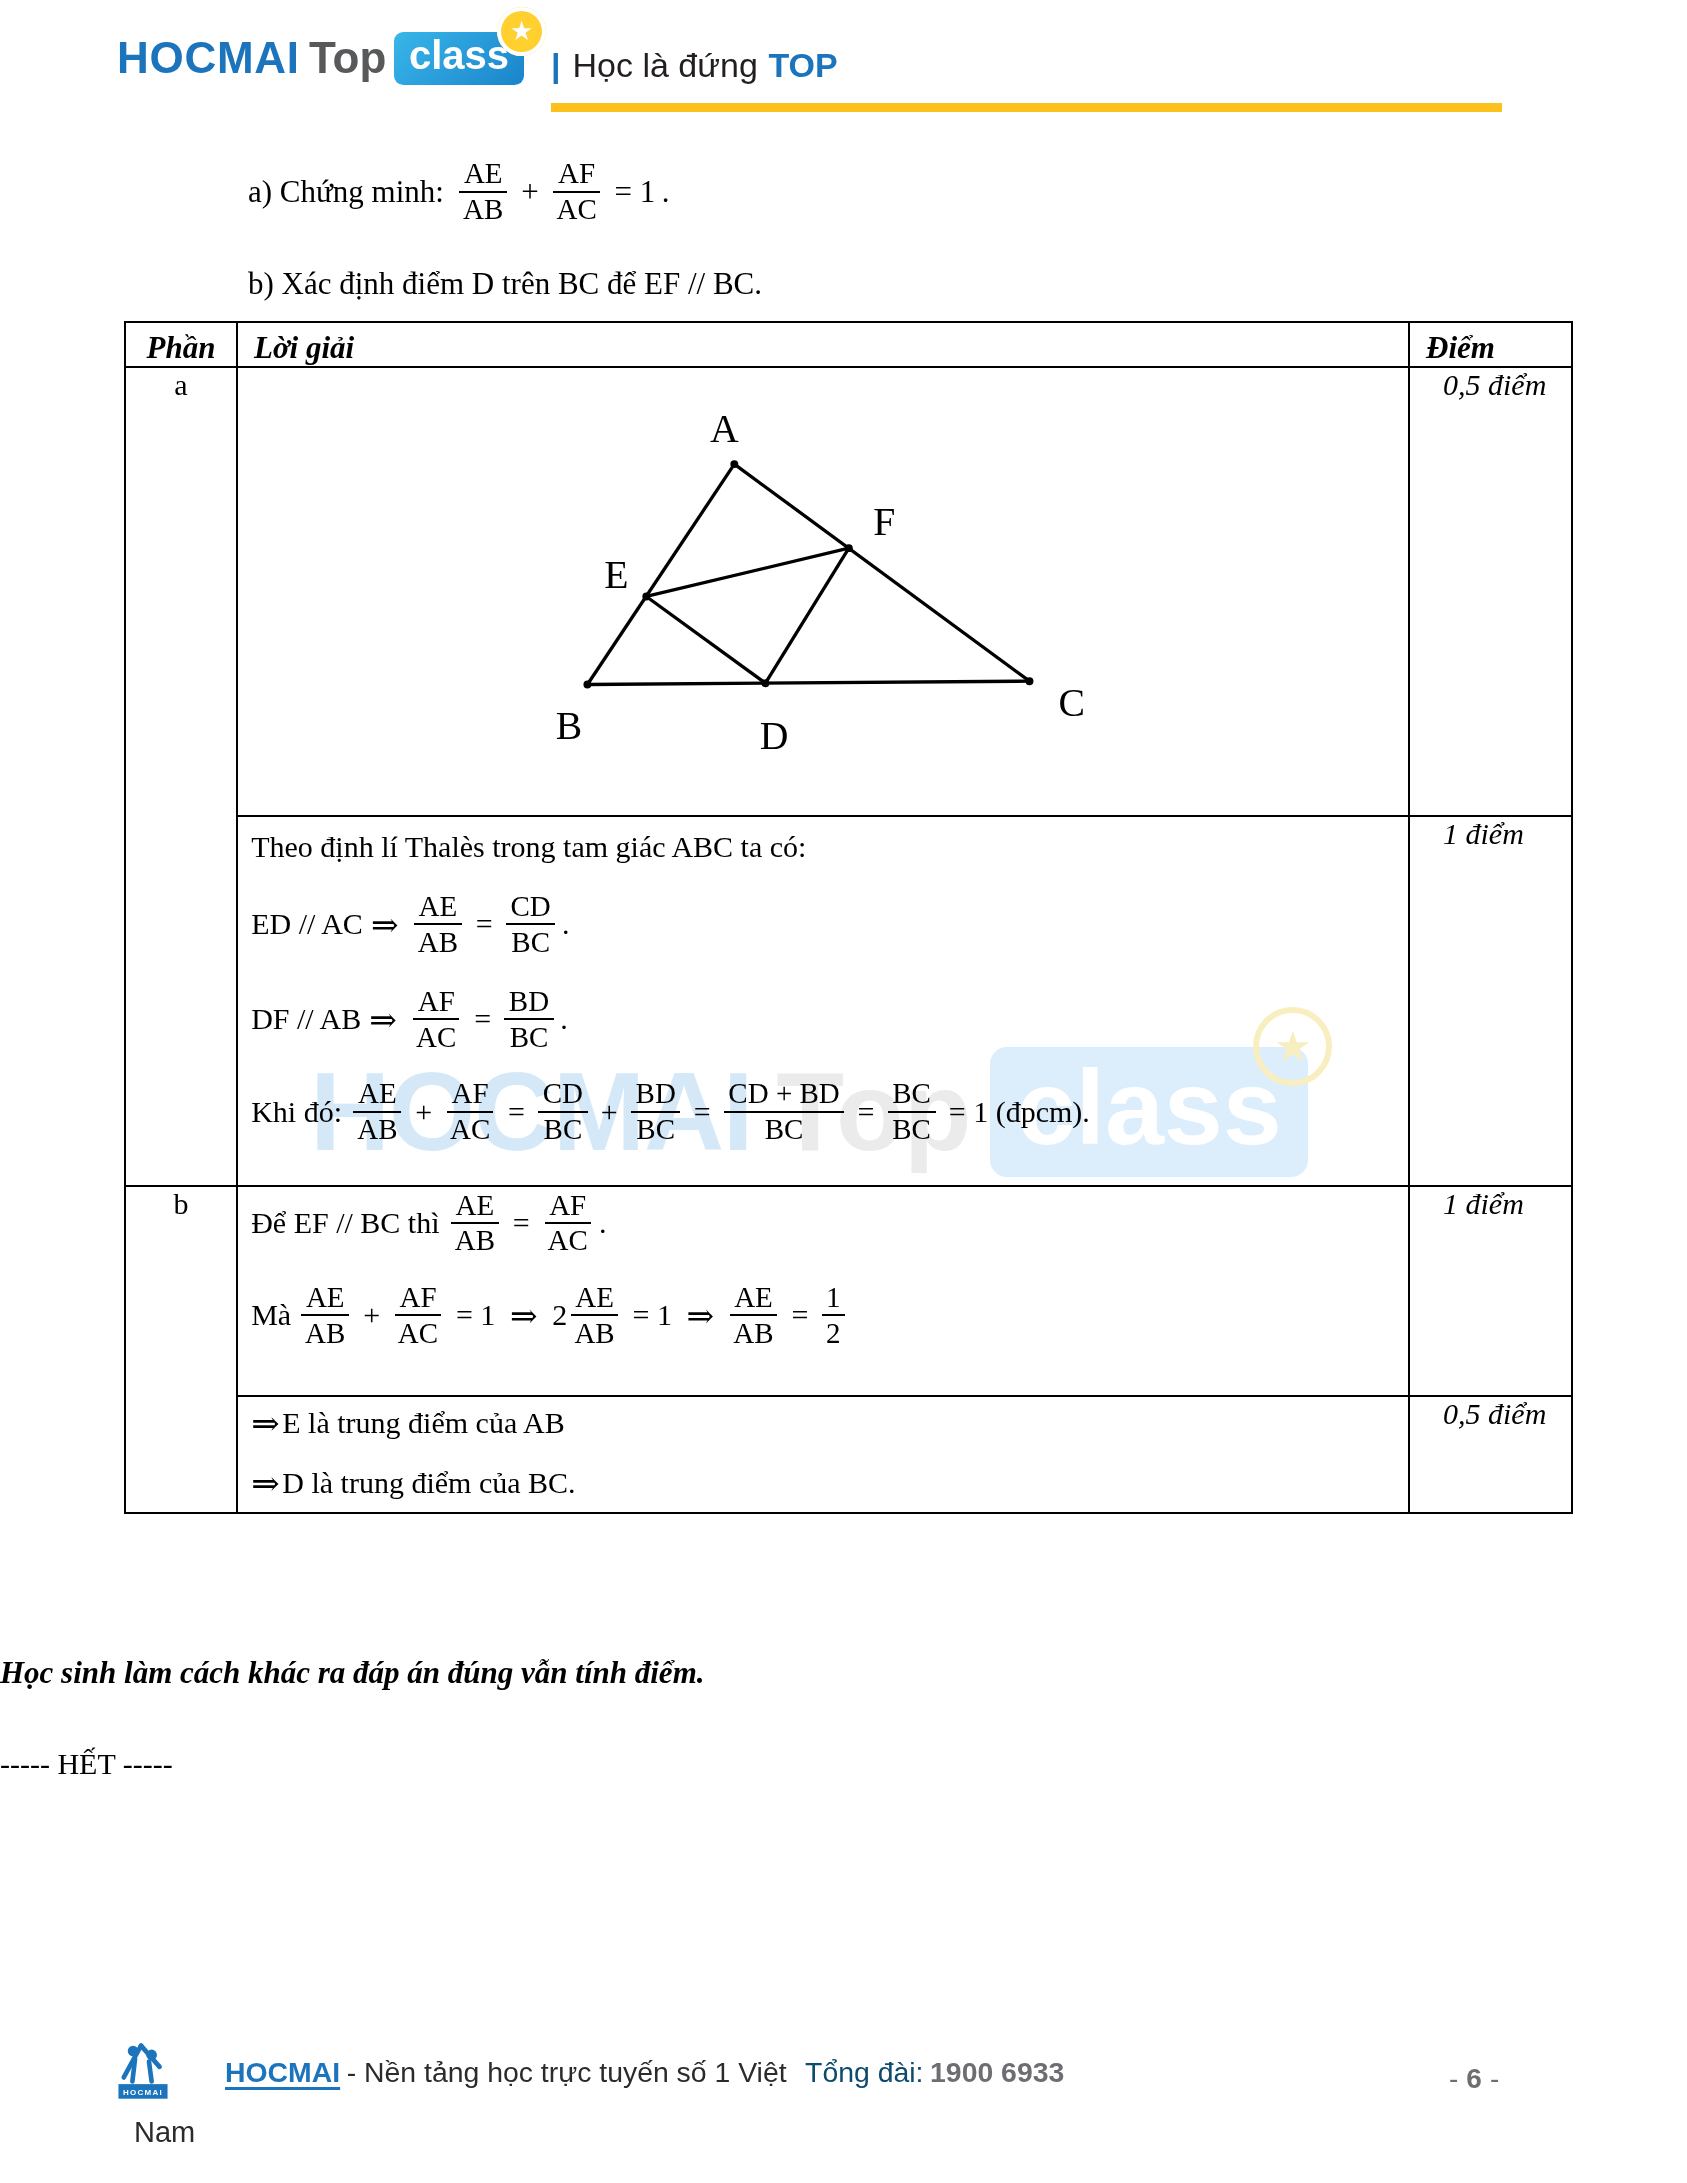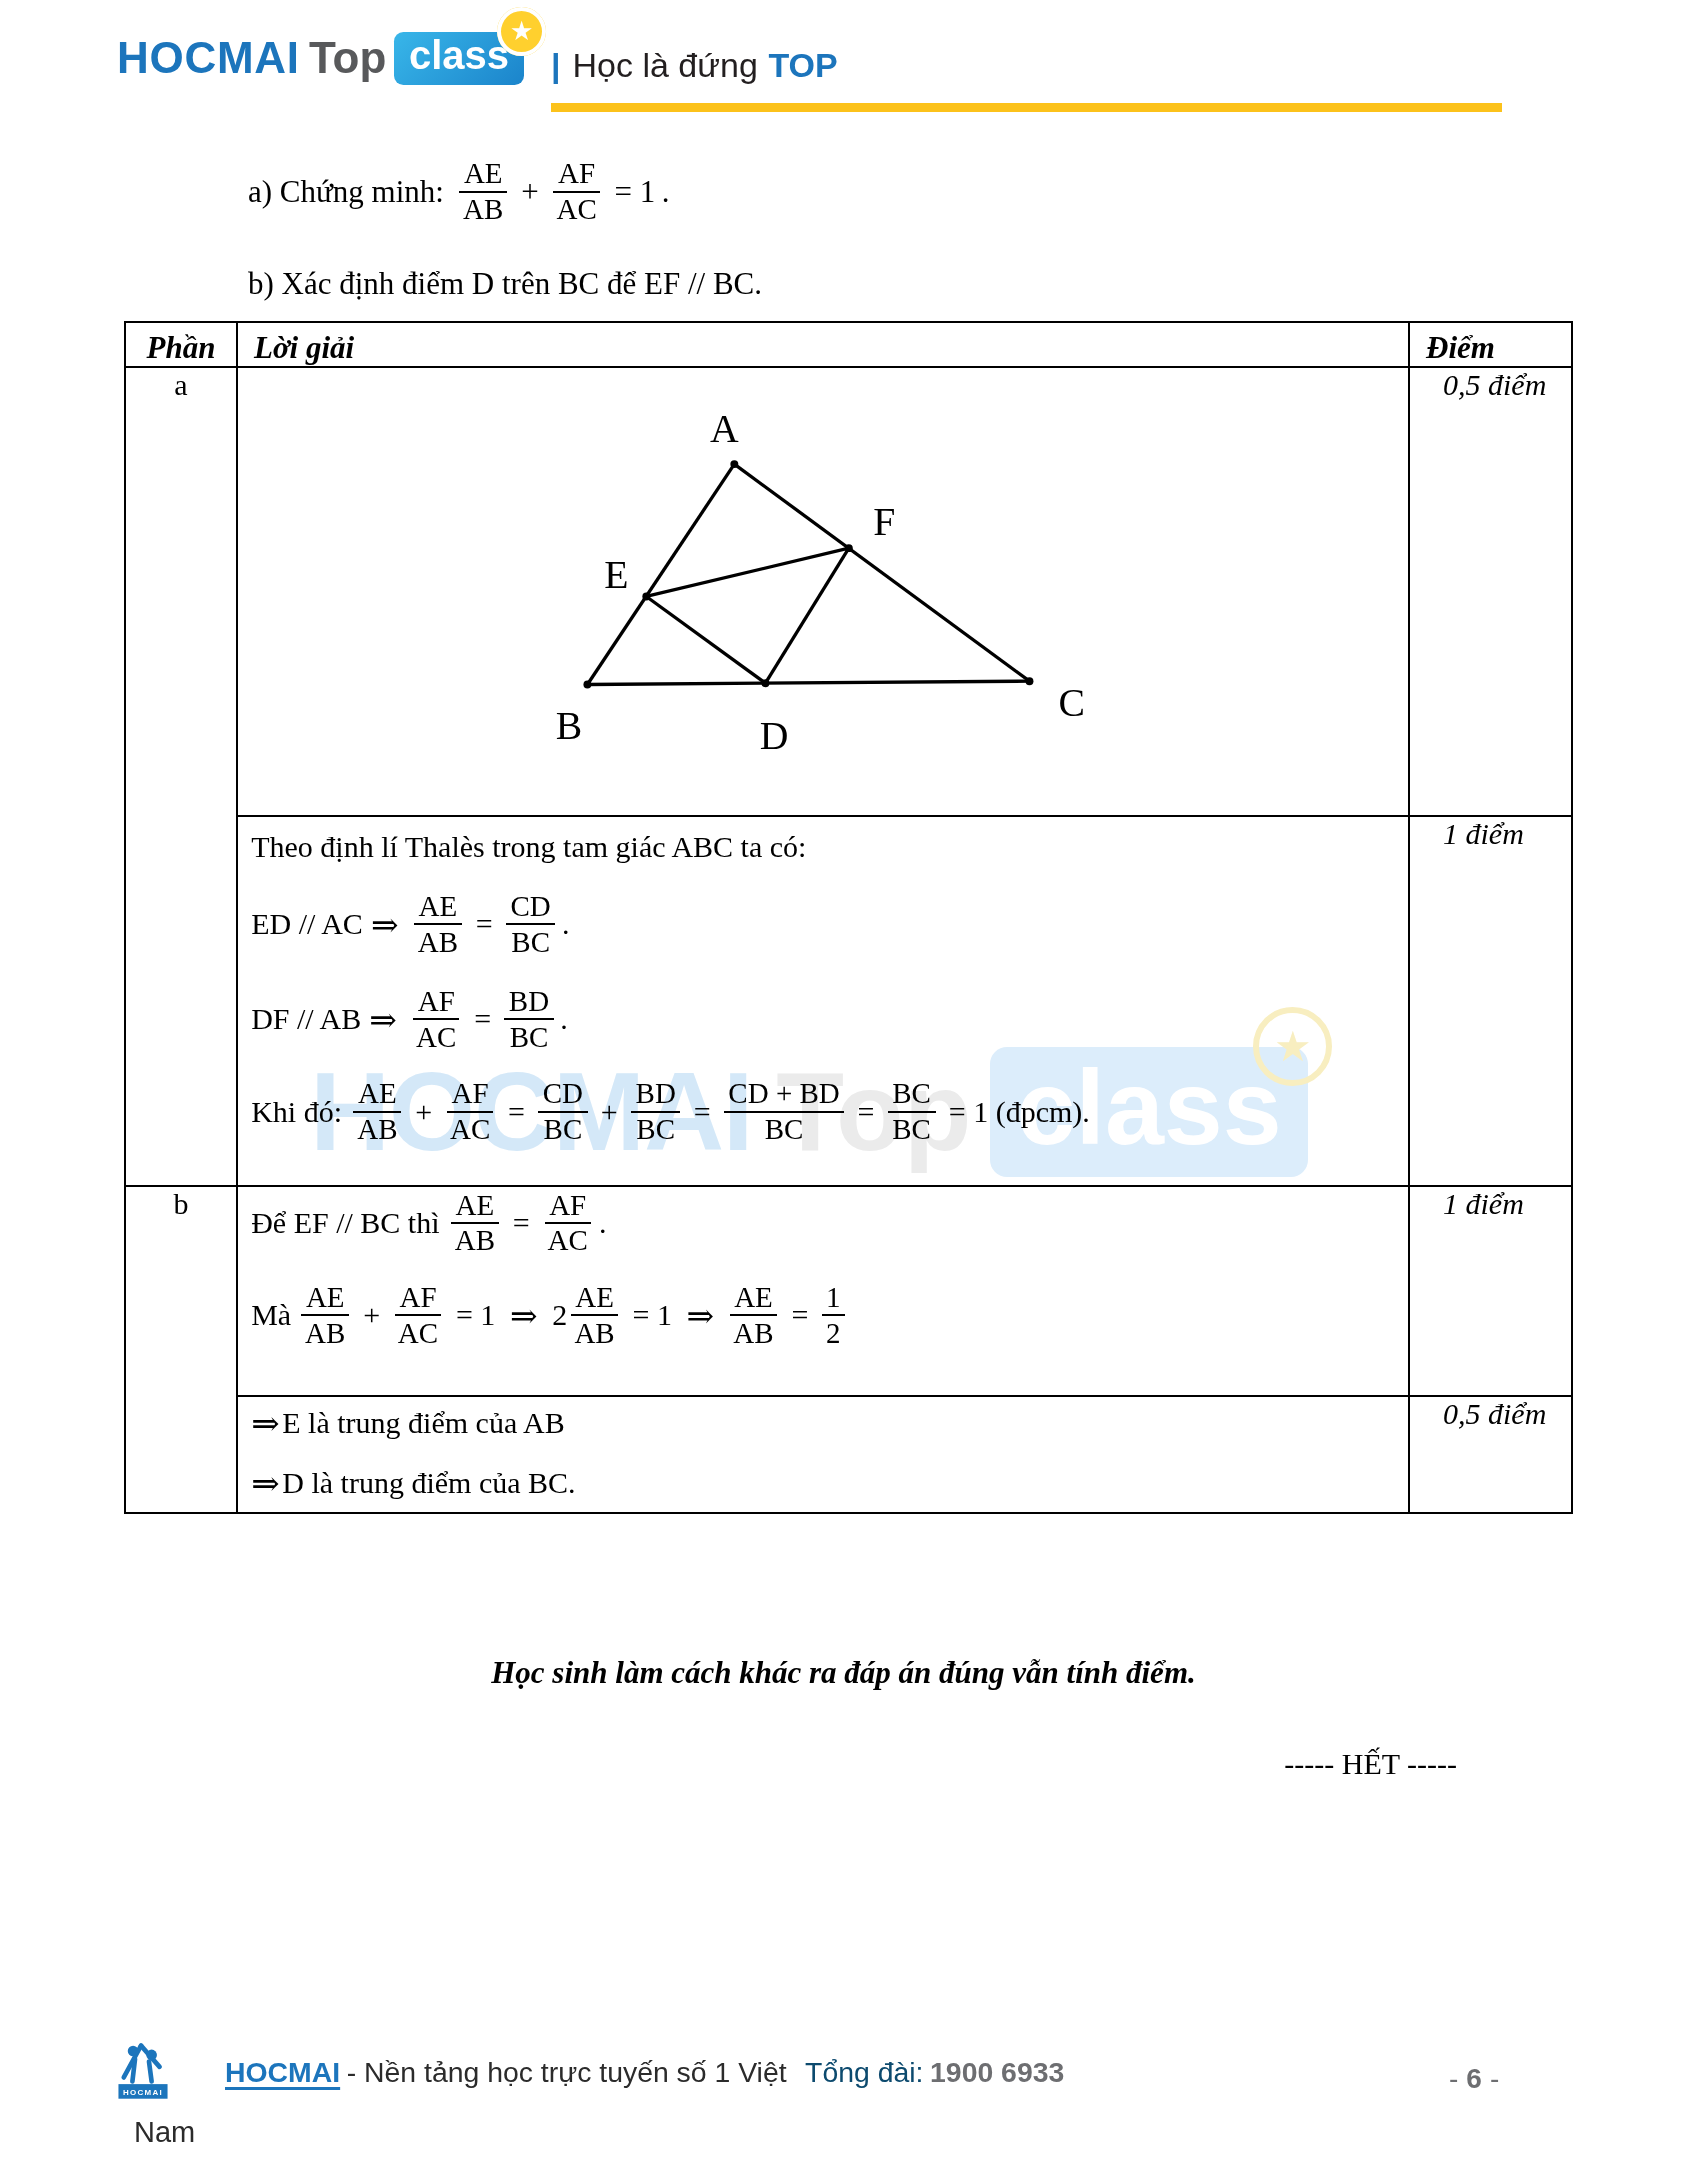--- a/index.html
+++ b/index.html
@@ -54,23 +54,23 @@
   .fig-cell svg { position:absolute; left:0; top:0; }
 
   .line-intro { font-size:30px; margin-top:13.2px; }
   .m40 { margin-top:26.5px; }
   .m36 { margin-top:24px; }
   .m14 { margin-top:2px;align-items:center; }
   .concl { font-size:30px; display:flex; align-items:center; }
   .concl .arr2 { font-size:34px; margin-right:2.6px; }
 
   
-  .note { position:absolute; left:0; top:1655px; width:1687px; text-align:center;
+  .note { position:absolute; left:0; top:1655px; width:1687px; text-align:left;
           font-size:31px; font-weight:bold; font-style:italic; }
-  .endmark { position:absolute; left:0; top:1747px; width:1457px; text-align:right; font-size:30px; }
+  .endmark { position:absolute; left:0; top:1747px; width:1457px; text-align:left; font-size:30px; }
 
   
   .watermark { position:absolute; left:310px; top:1047px; display:flex; align-items:center; z-index:1;
           font-family:"Liberation Sans","DejaVu Sans",sans-serif; font-weight:800; pointer-events:none; }
   .wm-hocmai { font-size:111px; color:#d4e8f8; letter-spacing:-1.3px; }
   .wm-top { font-size:111px; color:#ebebeb; margin-left:24px; }
   .wm-class-box { position:relative; margin-left:18.5px; background:#dcedfb; border-radius:17px; padding:0 26.5px 9.3px 26.5px; }
   .wm-class { font-size:106px; color:#ffffff; }
   .wm-star { position:absolute; right:-24px; top:-40px; width:79px; height:79px; border-radius:50%;
           border:6.6px solid #f8eec0; color:#f8eec0; font-size:42px; display:flex; align-items:center; justify-content:center; }

